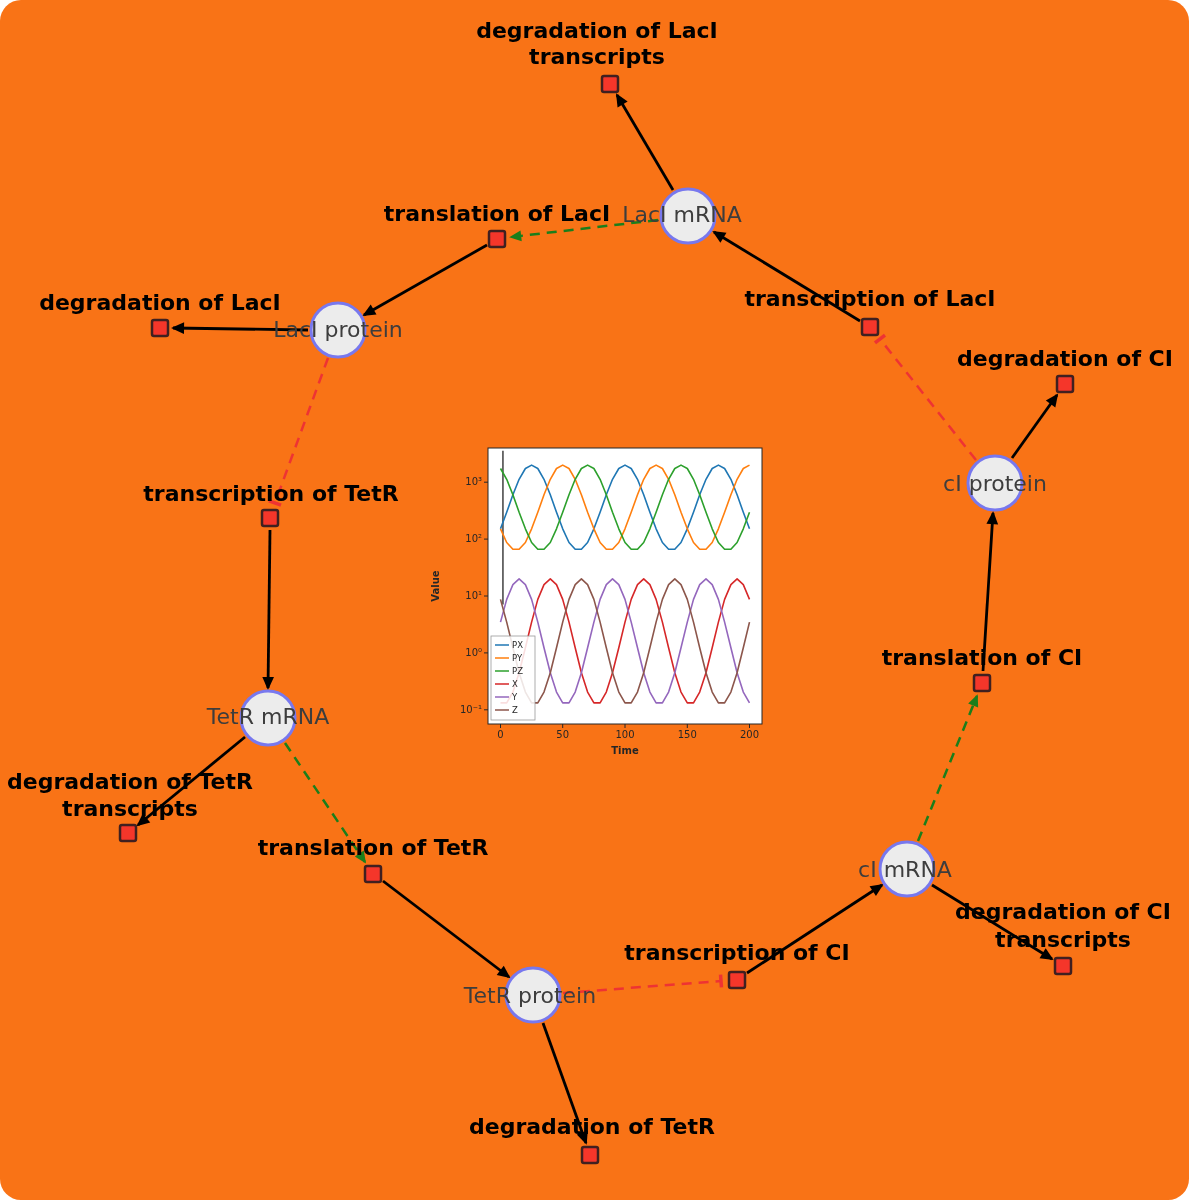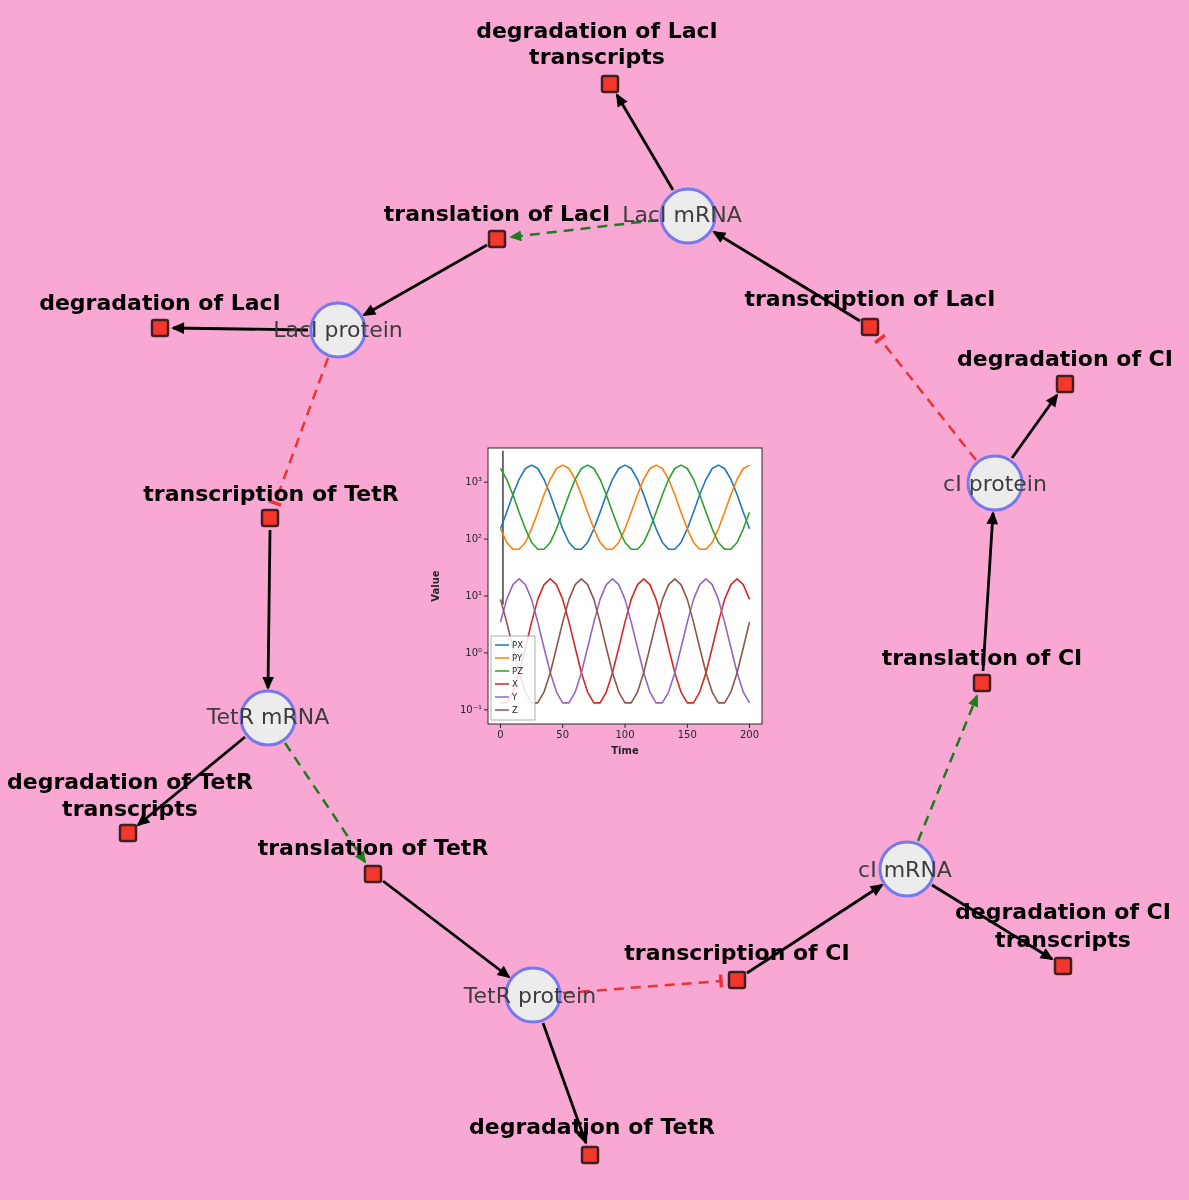--- a/index.html
+++ b/index.html
@@ -1,17 +1,17 @@
 <!DOCTYPE html>
 <html style="--species-fill: #ececec; --species-stroke: #7878ee; --reaction-fill: #f5362a; --reaction-stroke: #402020; --edge-black: #000000; --edge-green: #1b7e1b; --edge-red: #ee3333;"><head>
 <meta charset="utf-8">
 <style>
   html,body{margin:0;padding:0;background:#ffffff;}
-  #canvas{position:relative;width:1189px;height:1200px;background:#f9a8d4;overflow:hidden;
-          font-family:"DejaVu Sans",sans-serif;}
+  #canvas{position:relative;width:1189px;height:1200px;background:#f97316;overflow:hidden;
+          font-family:"DejaVu Sans",sans-serif;border-radius:21px;}
   svg text{font-family:"DejaVu Sans",sans-serif;}
   .species-node{fill:var(--species-fill,#ececec);stroke:var(--species-stroke,#7878ee);stroke-width:3;}
   .reaction-node{fill:var(--reaction-fill,#f5362a);stroke:var(--reaction-stroke,#402020);stroke-width:2.5;}
   .edge{fill:none;}
   .edge-black{stroke:var(--edge-black,#000);stroke-width:2.8;}
   .edge-green{stroke:var(--edge-green,#1b7e1b);stroke-width:2.5;stroke-dasharray:10 7;}
   .edge-red{stroke:var(--edge-red,#ee3333);stroke-width:2.5;stroke-dasharray:10 7;}
   .reaction-label{font-size:22px;font-weight:bold;fill:#000;text-anchor:middle;}
   .species-label{font-size:22px;fill:#3d3d3d;text-anchor:middle;}
   .tick-label{font-size:10px;fill:#262626;}

